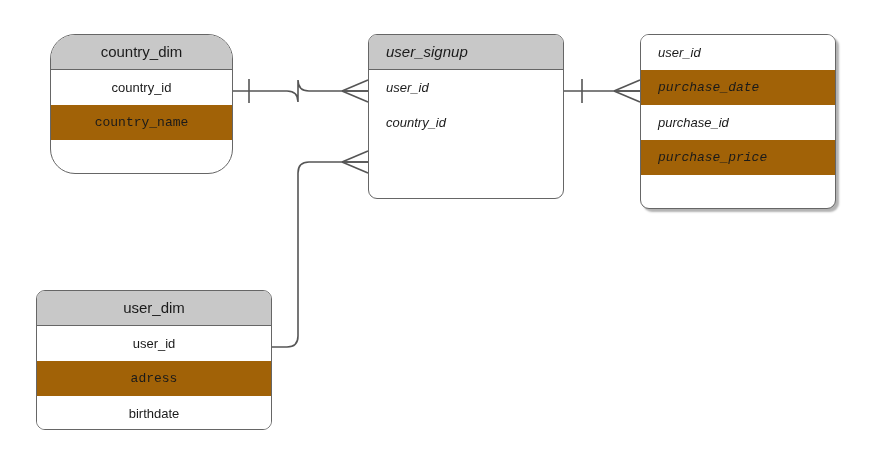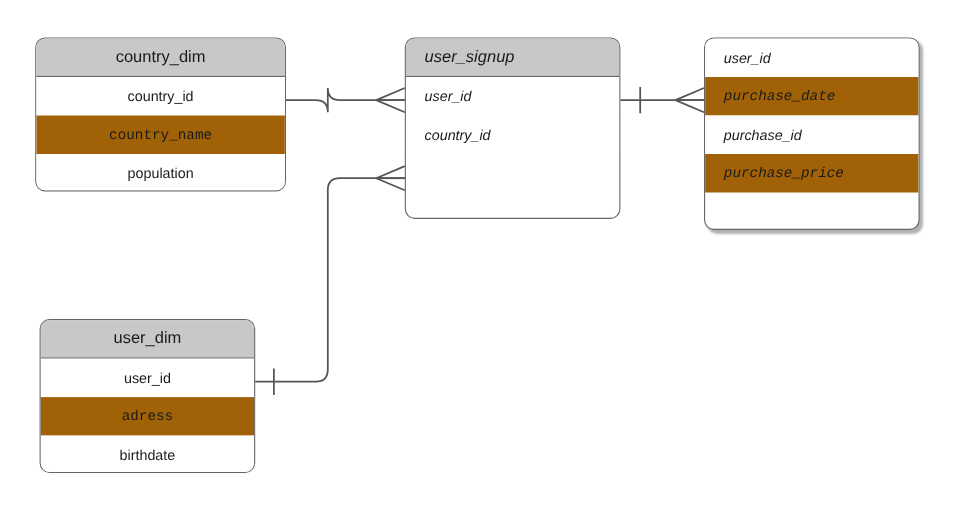--- a/index.html
+++ b/index.html
@@ -106,38 +106,37 @@
         <line x1="582" y1="79" x2="582" y2="103" stroke="#555555" stroke-width="1.6"></line>
         <g>
           <line x1="640" y1="80" x2="614" y2="91" stroke="#555555" stroke-width="1.6"></line>
           <line x1="640" y1="91" x2="614" y2="91" stroke="#555555" stroke-width="1.6"></line>
           <line x1="640" y1="102" x2="614" y2="91" stroke="#555555" stroke-width="1.6"></line>
         </g>
       </g>
     </svg>
 
   <div id="entity-layer">
-      <div class="entity align-center" style="left: 32px; top: 34px; width: 228px; height: 140px;">
+      <div class="entity align-center" style="left: 50px; top: 34px; width: 183px; height: 140px; border-radius: 25px;">
         <div class="entity-header">country_dim</div>
         <div class="attr-row">country_id</div>
         <div class="attr-row alt">country_name</div>
-        <div class="attr-row">population</div>
       </div>
       <div class="entity align-left" style="left: 368px; top: 34px; width: 196px; height: 165px;">
         <div class="entity-header">user_signup</div>
         <div class="attr-row">user_id</div>
         <div class="attr-row">country_id</div>
       </div>
       <div class="entity align-left shadowed" style="left: 640px; top: 34px; width: 196px; height: 175px;">
         <div class="attr-row">user_id</div>
         <div class="attr-row alt">purchase_date</div>
         <div class="attr-row">purchase_id</div>
         <div class="attr-row alt">purchase_price</div>
       </div>
-      <div class="entity align-center" style="left: 36px; top: 290px; width: 196px; height: 140px;">
+      <div class="entity align-center" style="left: 36px; top: 290px; width: 236px; height: 140px;">
         <div class="entity-header">user_dim</div>
         <div class="attr-row">user_id</div>
         <div class="attr-row alt">adress</div>
         <div class="attr-row">birthdate</div>
       </div>
     </div>
 
 </div>
 
 </body></html>

